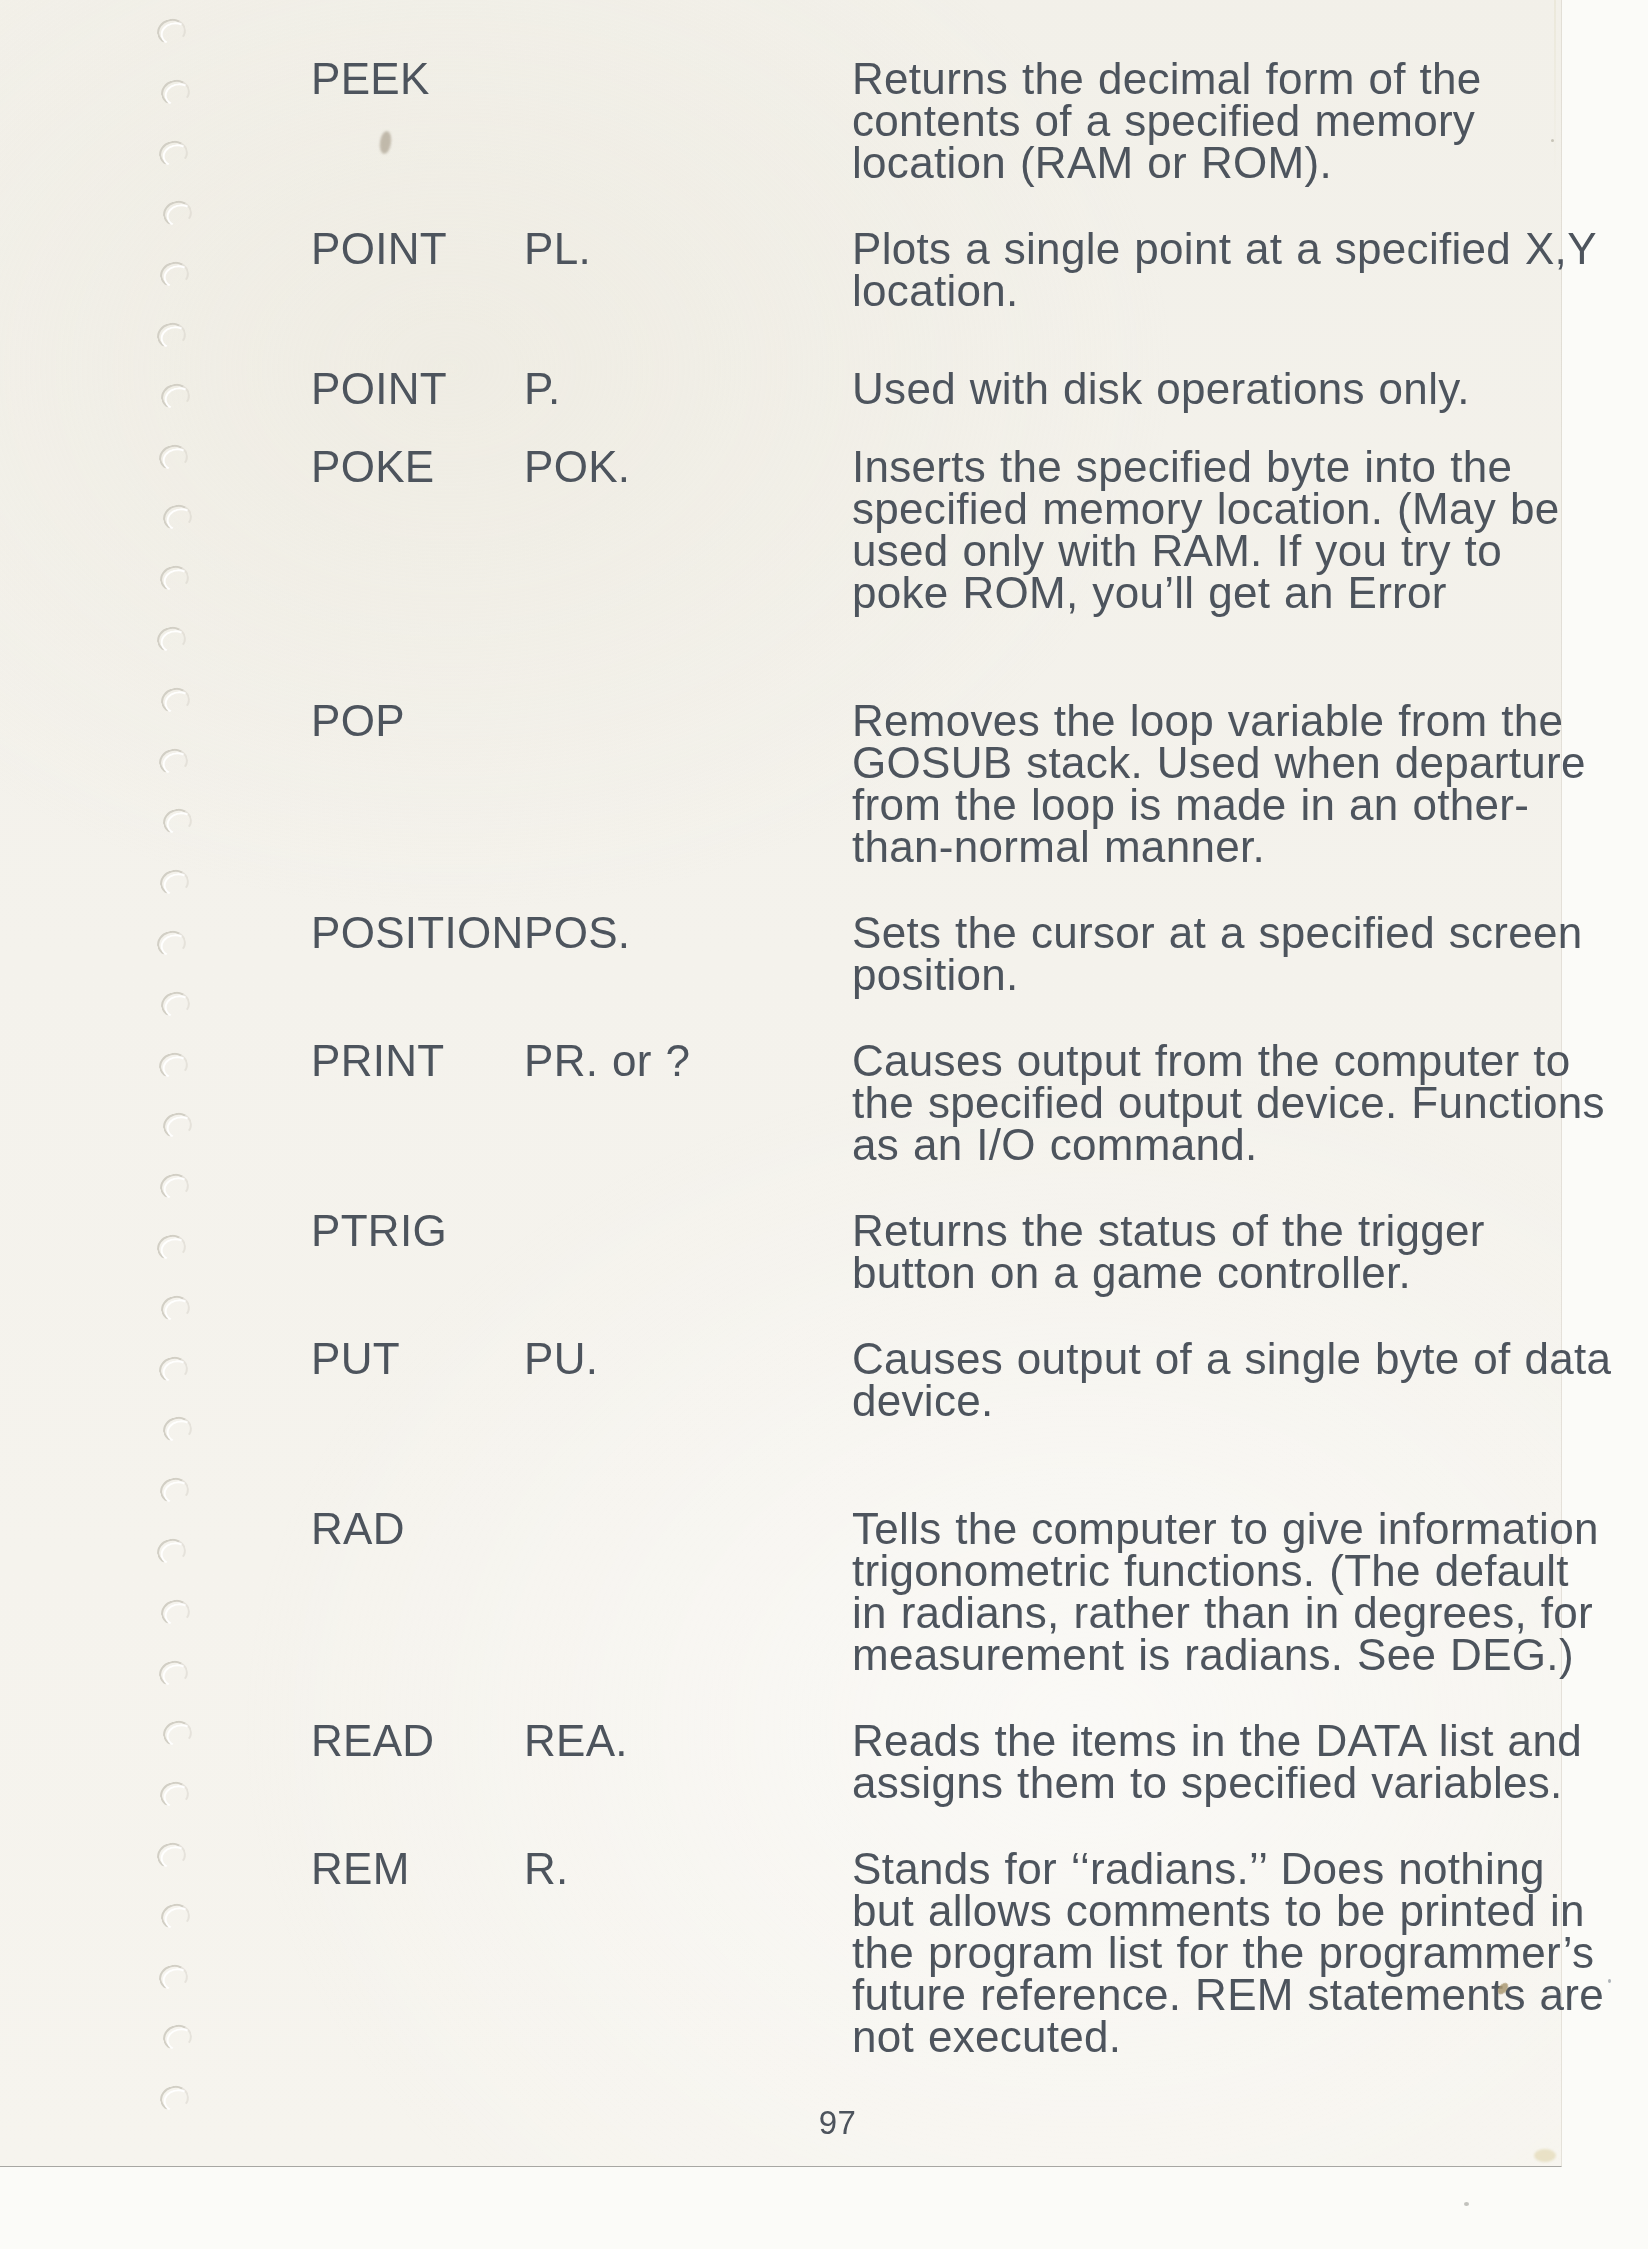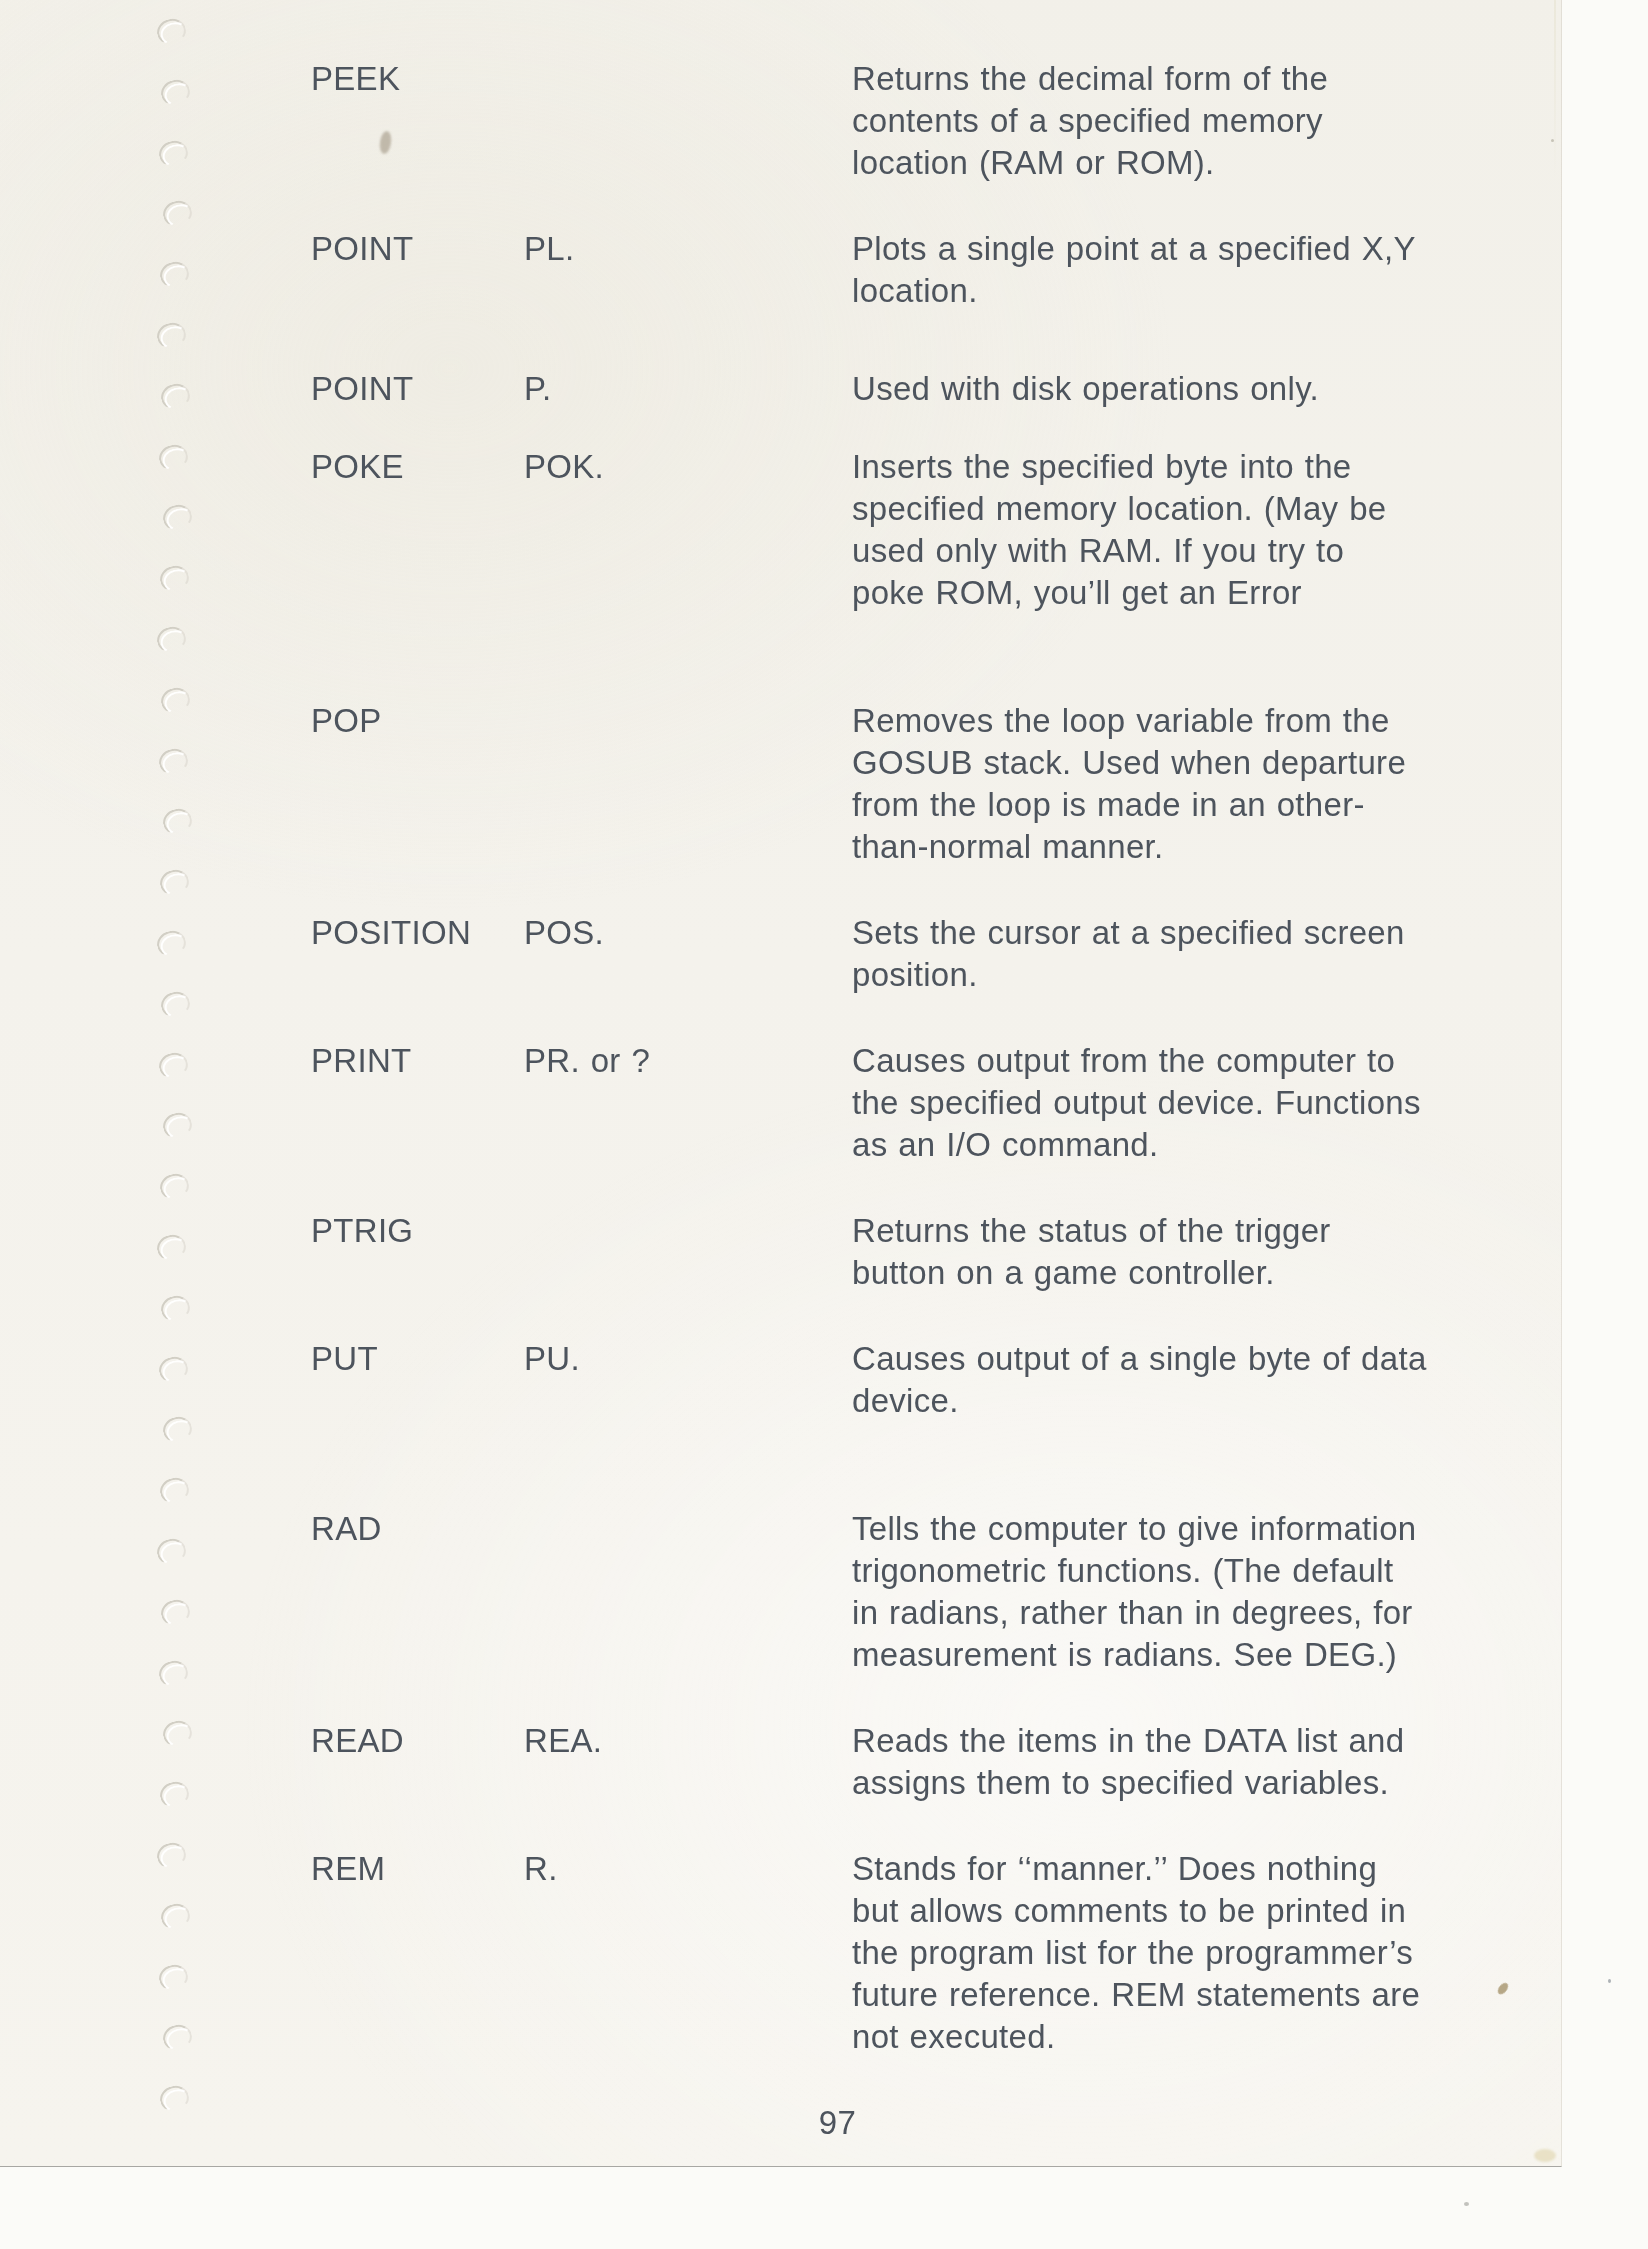--- a/index.html
+++ b/index.html
@@ -35,21 +35,21 @@
     box-sizing:border-box;
   }
   .arc::after{
     content:"";position:absolute;left:0.9px;top:1.7px;right:-2.6px;bottom:-3.4px;
     border:2.6px solid rgba(255,255,255,.95);
     border-bottom-color:transparent;border-right-color:transparent;
     border-radius:50%;
   }
   
   .row{position:absolute;left:0;top:0;width:1649px;}
-  .cell{position:absolute;top:0;color:#4d545d;font-size:33px;line-height:42px;
+  .cell{position:absolute;top:0;color:#4d545d;font-size:44px;line-height:42px;
     letter-spacing:0.3px;word-spacing:1.3px;white-space:nowrap;}
   .cmd{left:311px;}
   .abbr{left:524px;}
   .desc{left:852px;}
   .page-number{position:absolute;left:773px;top:2102px;width:129px;text-align:center;
     color:#4d545d;font-size:33px;line-height:42px;letter-spacing:0.4px;}
   
   .smudge{position:absolute;left:380px;top:131px;width:11px;height:23px;border-radius:50%;
     background:#b5ac9c;transform:rotate(8deg);filter:blur(1px);opacity:.8;}
   .speck-a{position:absolute;left:1499px;top:1982px;width:7.7px;height:13px;border-radius:50%;
@@ -194,21 +194,21 @@
           <div class="cell abbr">REA.</div>
           <div class="cell desc">
             <div>Reads the items in the DATA list and</div>
             <div>assigns them to specified variables.</div>
           </div>
         </div>
         <div class="row" style="top: 1848px;">
           <div class="cell cmd">REM</div>
           <div class="cell abbr">R.</div>
           <div class="cell desc">
-            <div>Stands for ‘‘manner.’’ Does nothing</div>
+            <div>Stands for ‘‘radians.’’ Does nothing</div>
             <div>but allows comments to be printed in</div>
             <div>the program list for the programmer’s</div>
             <div>future reference. REM statements are</div>
             <div>not executed.</div>
           </div>
         </div>
       </div>
 
     <div class="page-number">97</div>
 

